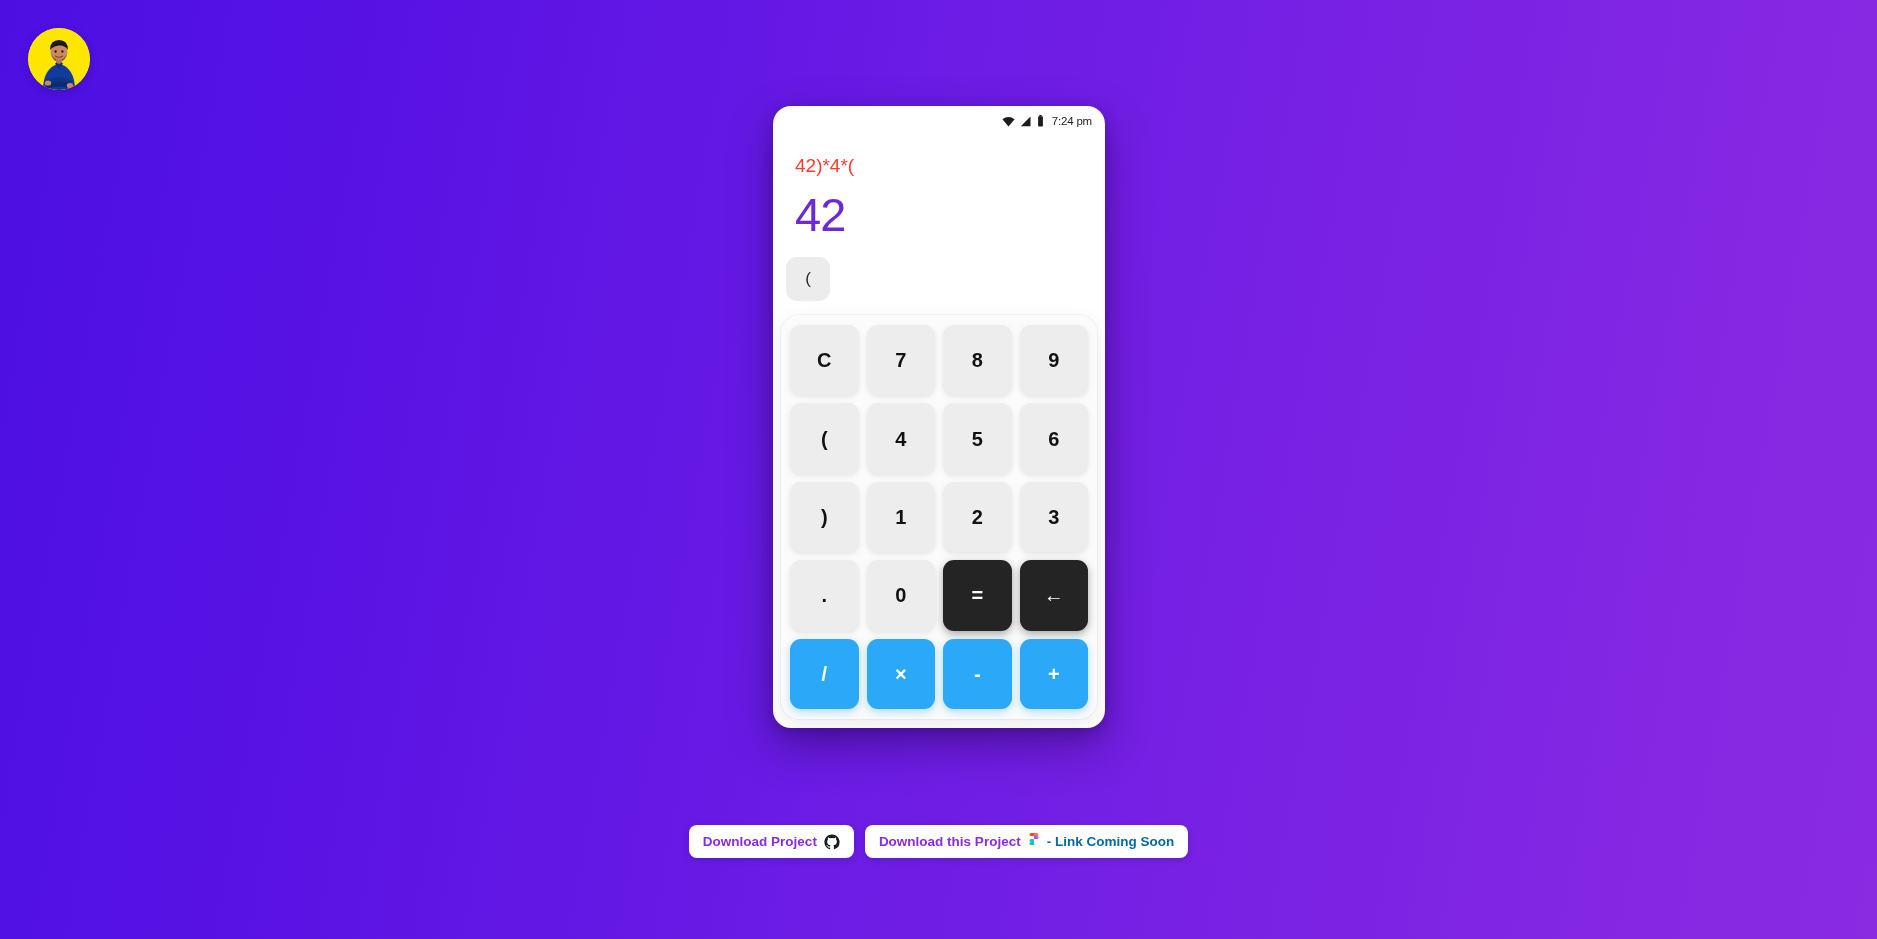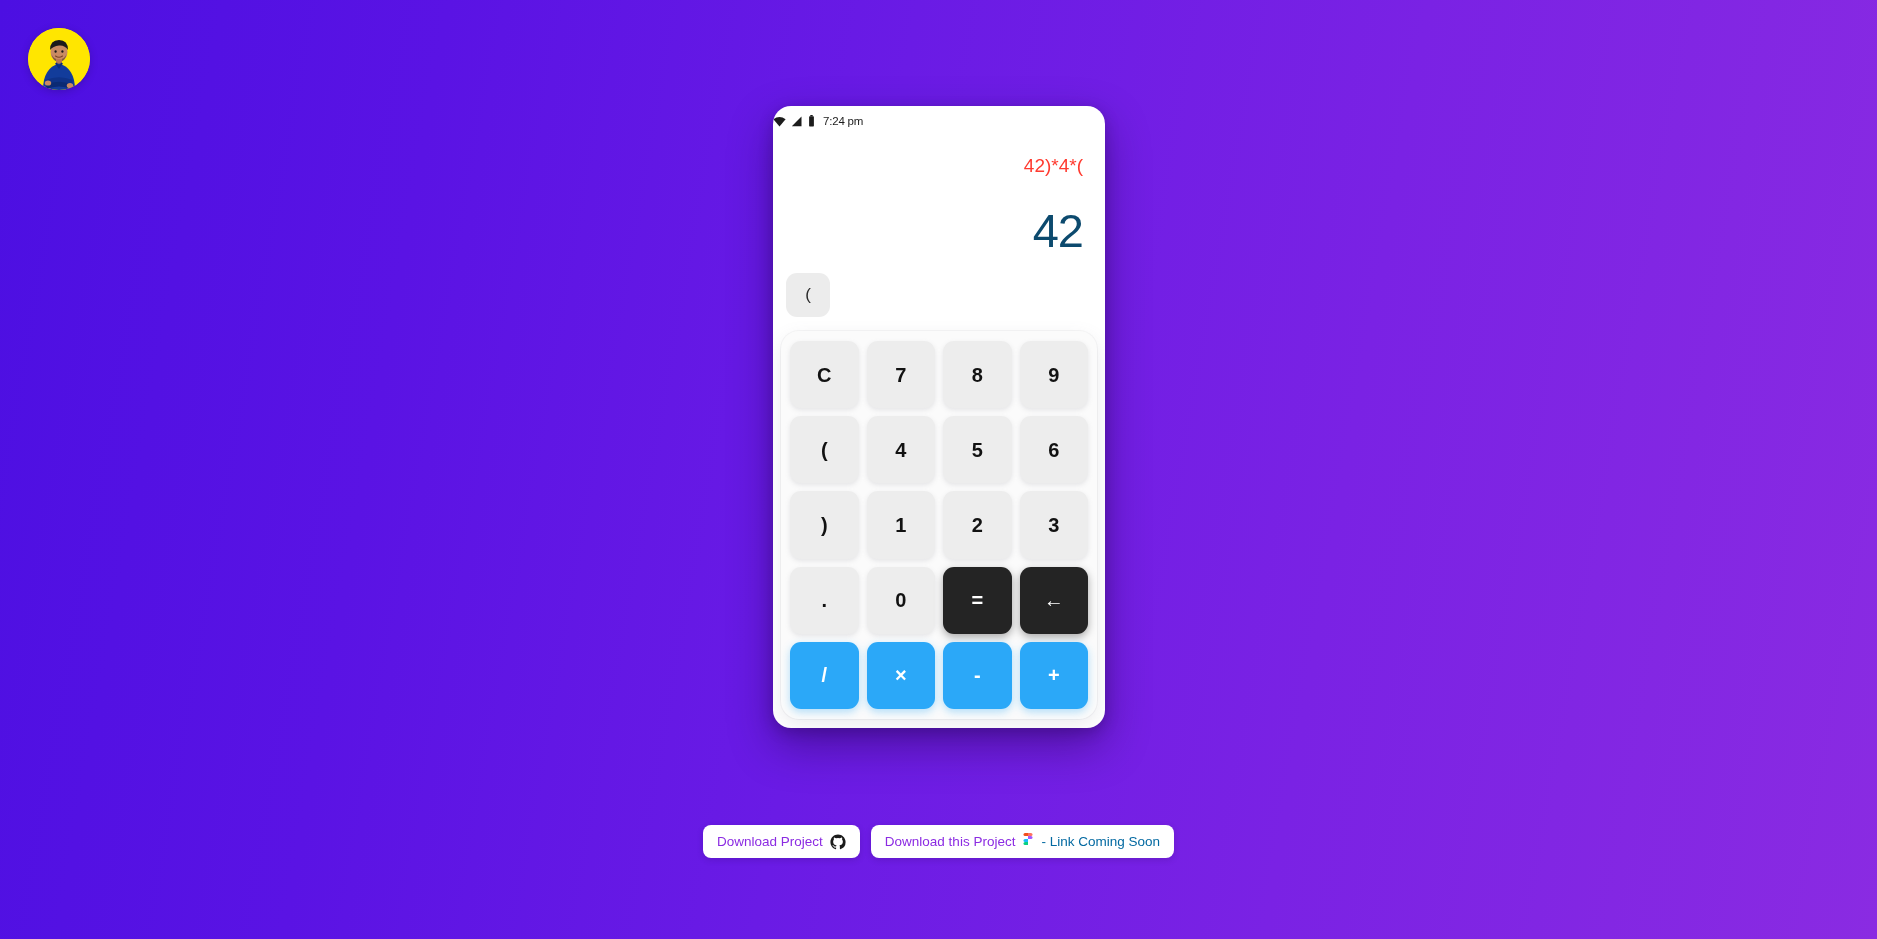--- a/index.html
+++ b/index.html
@@ -50,55 +50,56 @@
     flex-direction: column;
     overflow: hidden;
     position: relative;
   }
 
   
   .statusbar {
     height: 24px;
     display: flex;
     align-items: center;
+    justify-content: flex-end;
     gap: 5px;
     padding: 6px 13px 0 0;
     flex: 0 0 auto;
   }
   .sb-icon { display: block; }
   .sb-time {
     font-size: 11.5px;
     color: #1c1c1c;
     font-weight: 400;
     letter-spacing: -0.2px;
     margin-left: 3px;
     white-space: nowrap;
   }
 
   
   .display {
     flex: 0 0 auto;
     padding: 24px 22px 0 22px;
-    text-align: right;
+    text-align: left;
   }
   .expression {
     color: #FF3B30;
     font-size: 19px;
     font-weight: 400;
     letter-spacing: 0px;
     line-height: 24px;
     min-height: 24px;
   }
   .result {
-    color: #0c4a6e;
+    color: #6d28d9;
     font-size: 47px;
     font-weight: 300;
     line-height: 58px;
     letter-spacing: -1px;
-    margin-top: 24px;
+    margin-top: 8px;
     min-height: 58px;
   }
 
   
   .history-strip {
     flex: 0 0 auto;
     padding: 13px 0 0 13px;
     display: flex;
     gap: 8px;
   }
@@ -185,21 +186,21 @@
     border: none;
     border-radius: 8px;
     height: 33px;
     padding: 0 14px;
     display: flex;
     align-items: center;
     gap: 7px;
     cursor: pointer;
     font-family: "Liberation Sans", sans-serif;
     font-size: 13.5px;
-    font-weight: 400;
+    font-weight: 700;
     color: #8B2BE2;
     white-space: nowrap;
     box-shadow: 0 2px 6px rgba(40,0,80,0.18);
   }
   .dl-btn .sep { color: #0369a1; }
 </style>
 </head>
 <body>
 
 <div class="avatar">

